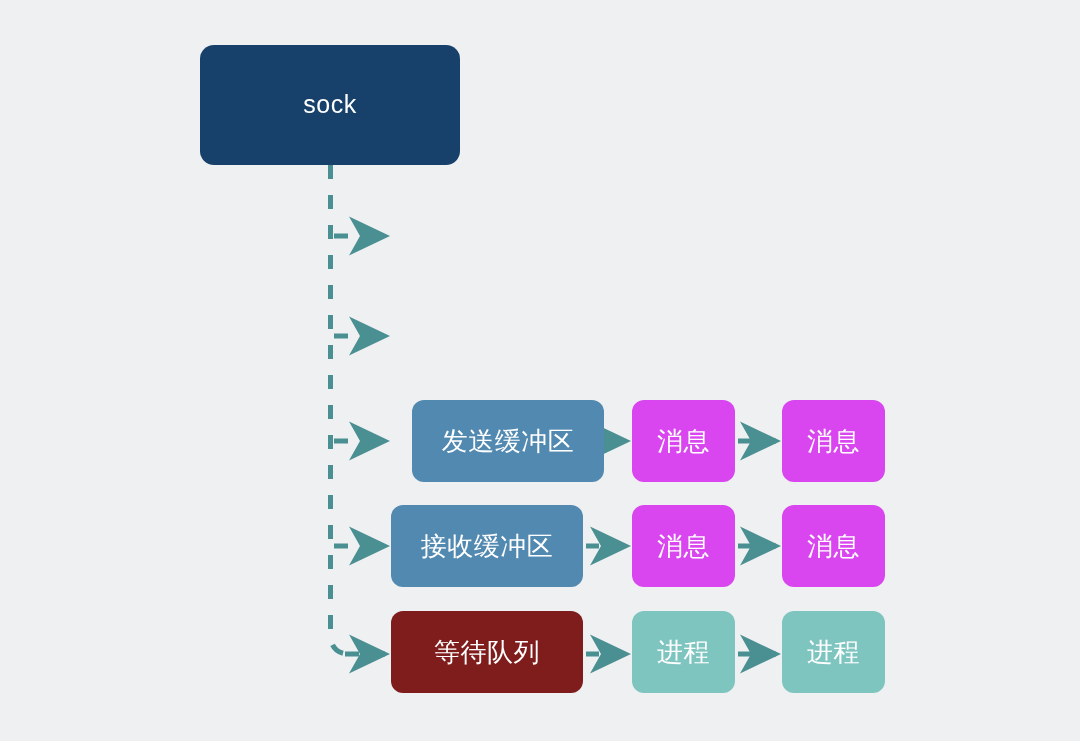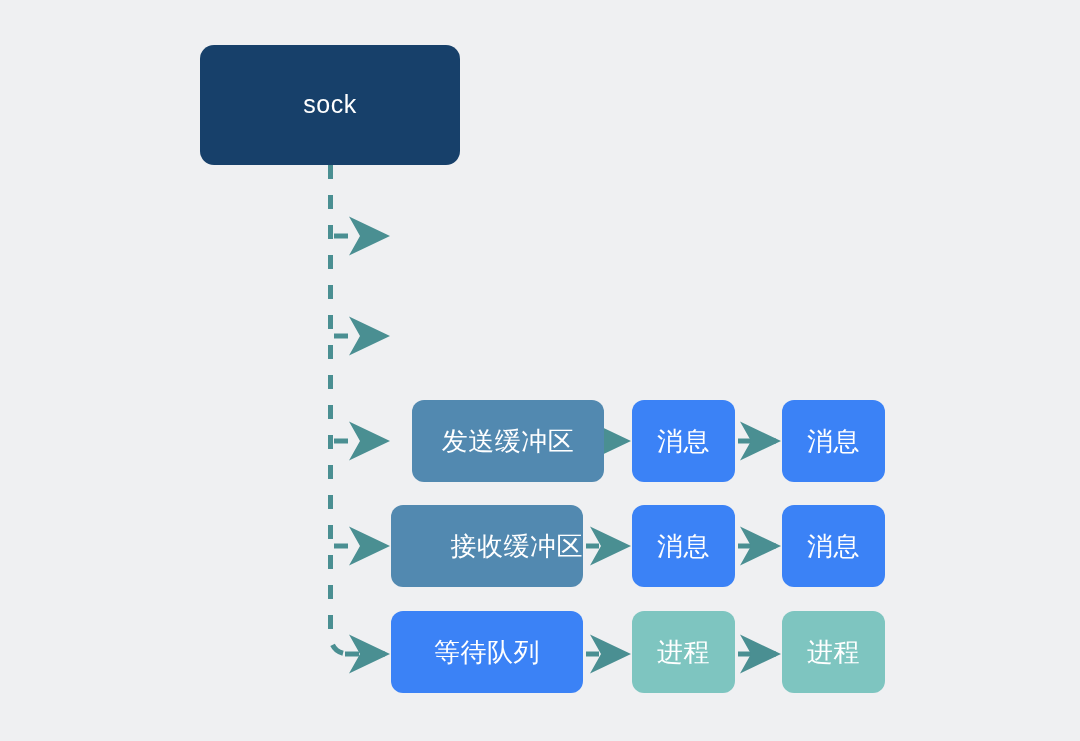--- a/index.html
+++ b/index.html
@@ -68,37 +68,37 @@
 
   
   .node.buffer {
     left: 391px;
     width: 192px;
     height: 82px;
     background: #5289b0;
     font-size: 26px;
   }
   .node.buffer.row-send { top: 400px; margin-left: 21px; }
-  .node.buffer.row-recv { top: 505px; justify-content: flex-end; }
+  .node.buffer.row-recv { top: 505px; }
 
   
   .node.queue {
     left: 391px;
     top: 611px;
     width: 192px;
     height: 82px;
-    background: #3b82f6;
+    background: #7f1d1d;
     font-size: 26px;
   }
 
   
   .node.msg {
     width: 103px;
     height: 82px;
-    background: #3b82f6;
+    background: #d946ef;
     font-size: 26px;
   }
   .node.msg.col-1 { left: 632px; }
   .node.msg.col-2 { left: 782px; }
   .node.msg.row-send { top: 400px; }
   .node.msg.row-recv { top: 505px; }
 
   
   .node.proc {
     top: 611px;

